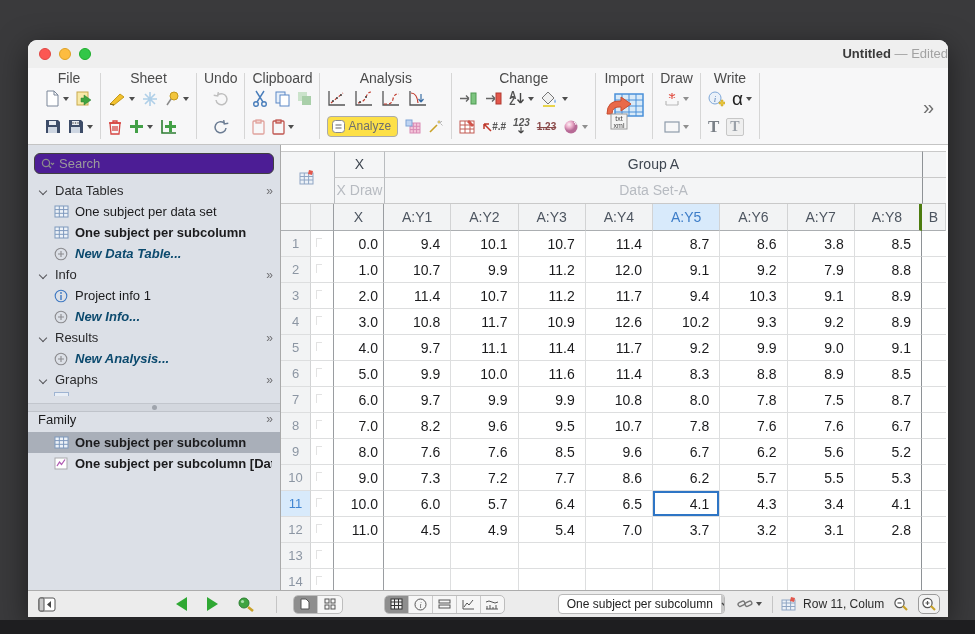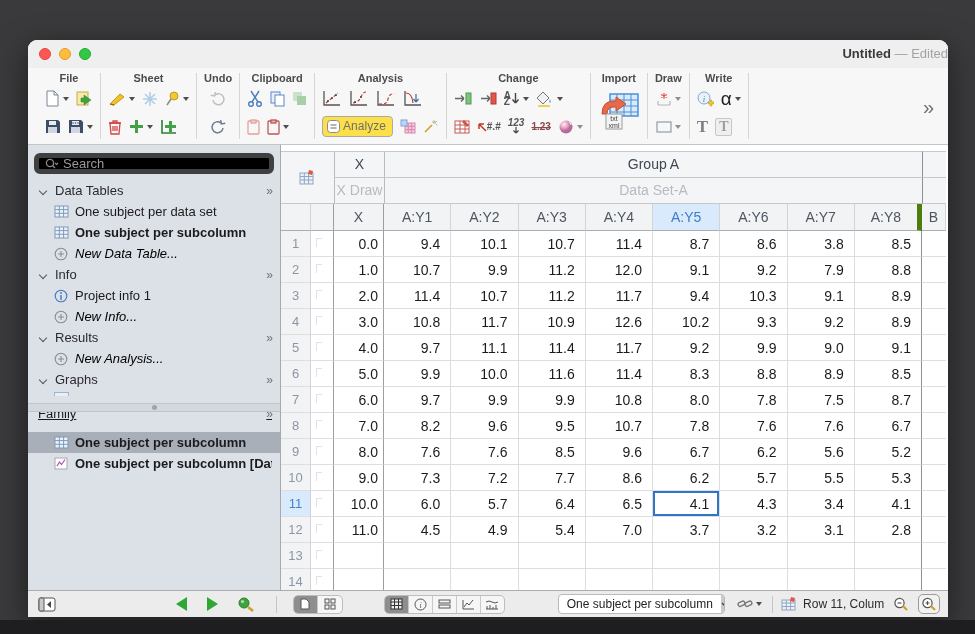--- a/index.html
+++ b/index.html
@@ -16,77 +16,77 @@
   .lights { position:absolute; left:11px; top:8px; display:flex; gap:8px; }
   .light { width:12px; height:12px; border-radius:50%; }
   .light.r{background:#FC5753;border:1px solid #DF4744;} .light.y{background:#FDBC40;border:1px solid #DEA123;} .light.g{background:#33C748;border:1px solid #1DAD2B;}
   .title { position:absolute; left:0; right:0; top:6px; text-align:right; font-size:13px; }
   .title .t-main { font-weight:bold; color:#3A3A3A; }
   .title .t-edit { color:#A2A2A2; }
 
   
   .toolbar { height:77px; background:#F7F7F8; border-bottom:1px solid #C4C4C4; display:flex; align-items:stretch; padding-left:10px; flex:0 0 auto; position:relative; }
   .tgroup { display:flex; flex-direction:column; align-items:center; padding:3px 7px 2px; }
-  .tg-label { font-size:11px; color:#4B4B4B; height:15px; line-height:15px;font-weight:bold; }
+  .tg-label { font-size:14px; color:#4B4B4B; height:15px; line-height:15px; }
   .tg-rows { display:flex; flex-direction:column; gap:3px; }
   .tg-row { display:flex; align-items:center; gap:7px; height:25px; }
   .tsep { width:1px; background:#D6D6D6; margin:5px 0; flex:0 0 aupx; }
   .ti { display:inline-flex; align-items:center; justify-content:center; height:22px; }
   .caret { width:0; height:0; border-left:3.5px solid transparent; border-right:3.5px solid transparent; border-top:4px solid #4E4E4E; margin-left:3px; display:inline-block; }
   .caret.lite { border-top-color:#8F8F8F; }
   .analyze-btn { display:inline-flex; align-items:center; gap:3px; border:1px solid #ABABAB; background:#fde047; border-radius:4px; font-size:12px; color:#6E6E6E; padding:2px 6px 3px 4px; }
   .alpha-glyph { font-size:19px; color:#222; line-height:18px; }
   .t-glyph { font-size:17px; color:#7A8087; font-weight:bold; font-family:"Liberation Serif",serif; }
   .t-boxed { border:1px solid #C7C7C7; background:#EFEFEF; padding:0 3px; border-radius:2px; }
   .num-glyph { font-size:10px; font-weight:bold; color:#555; }
   .strike { text-decoration:line-through; color:#8A4A4A; }
   .overflow-chev { position:absolute; right:14px; top:28px; font-size:20px; color:#6E6E6E; }
 
   
   .main { flex:1 1 auto; display:flex; min-height:0; }
 
   
   .sidebar { width:253px; flex:0 0 253px; background:#DCE0E7; border-right:1px solid #A9A9A9; position:relative; overflow:hidden; font-size:13px; color:#1B1B1D; }
-  .searchbox { margin:8px 6px 6px; height:21px; background:#000000; border:5px solid #404040; border-radius:6px; display:flex; align-items:center; padding:0 6px; gap:4px;text-align:right; }
+  .searchbox { margin:8px 6px 6px; height:21px; background:#4c1d95; border:1px solid #404040; border-radius:6px; display:flex; align-items:center; padding:0 6px; gap:4px;text-align:right; }
   .searchbox .ph { color:#9B9B9B; font-size:13px; }
   .sb-row { height:21px; display:flex; align-items:center; padding:0 8px 0 12px; }
   .sb-header { font-size:13px; color:#2A2A2C; }
   .sb-header .more, .family-header .more { margin-left:auto; color:#6F6F72; font-size:12px; letter-spacing:-1px; }
   .chev { width:8px; height:8px; margin-right:7px; position:relative; }
   .chev::before { content:""; position:absolute; left:0; top:1px; width:5px; height:5px; border-right:1.5px solid #55555A; border-bottom:1.5px solid #55555A; transform:rotate(45deg); }
   .sb-item { padding-left:26px; gap:6px; }
   .sb-item .lbl { white-space:nowrap; overflow:hidden; }
   .sb-item.bold .lbl { font-weight:bold; }
-  .sb-item.new .lbl { font-style:italic; color:#000000; }
+  .sb-item.new .lbl { font-style:italic; color:#0c4a6e;font-weight:bold; }
   .sb-item.selected { background:#A9AFB9; }
   .sicon { width:15px; height:13px; flex:0 0 auto; display:inline-flex; }
   .splitter { height:9px; background:#D3D7DE; border-top:1px solid #C2C6CD; border-bottom:1px solid #BFC3CA; position:relative; margin-top:4px; }
   .splitter .dot { position:absolute; left:50%; top:50%; width:5px; height:5px; margin:-2.5px; border-radius:50%; background:#9FA4AC; }
   .clip-icon { position:absolute; left:26px; width:15px; height:4px; border:1px solid #9FB4D2; border-bottom:none; background:#E8EEF6; }
-  .family-header { height:20px; display:flex; align-items:flex-end; padding:0 8px 11px 10px;text-decoration:underline; }
+  .family-header { height:20px; display:flex; align-items:flex-start; padding:0 8px 4px 10px; }
 
   
   .tablewrap { flex:1 1 auto; background:#FFF; position:relative; overflow:hidden; }
   .grid { position:absolute; left:0; top:6px; width:665px; }
   .hrowtop { display:flex; }
   .corner { width:53px; height:53px; border-top:1px solid #C9C9C9; border-bottom:1px solid #C9C9C9; background:#F4F5F6; display:flex; align-items:center; justify-content:center; }
   .htwo { flex:1; display:flex; flex-direction:column; }
   .hrow { display:flex; height:26.5px; }
   .hcell { border-left:1px solid #B9BCBF; border-bottom:1px solid #C9C9C9; display:flex; align-items:center; justify-content:center; font-size:14px; color:#3E4650; background:#F4F5F6; }
   .hrow.first .hcell { border-top:1px solid #C9C9C9; }
   .hcell.xw { width:50px; }
   .hcell.grow { flex:1; }
   .hcell.bcol { width:24px; border-left:1px solid #8E9296; }
   .hcell .ph { color:#B7BBC1; }
   .hrow3 { display:flex; height:27px; }
   .h3 { background:#F2F3F4; border-bottom:1px solid #ABAEB1; border-right:1px solid #D2D3D4; display:flex; align-items:center; justify-content:center; font-size:14px; color:#4D5560; }
   .h3.hl { background:#D8EAFB; color:#3D7DC8; }
   .w-rn { width:30px; } .w-nar { width:23px; } .w-x { width:50px; } .w-d { width:67.25px; } .w-b { width:24px; }
   .h3.w-nar { border-right:1px solid #9A9DA1; } .h3.w-x { border-right:1px solid #9A9DA1; }
-  .h3.last-d { border-right:5px solid #4d7c0f; }
+  .h3.last-d { border-right:3px solid #4d7c0f; }
   .drow { display:flex; height:26px; }
   .cell { border-bottom:1px solid #DDDEDF; border-right:1px solid #DDDEDF; font-size:14px; color:#1B1B1D; display:flex; align-items:center; }
   .cell.rn { background:#F2F3F4; color:#8C96A3; font-size:13px; justify-content:center; border-right:1px solid #D2D3D4; }
   .cell.rn.sel { background:#D8EAFB; color:#4186D2; }
   .cell.nar { border-right:1px solid #9A9DA1; position:relative; }
   .cell.nar::after { content:""; position:absolute; left:5px; top:7px; width:5px; height:8px; border-left:1px solid #E2E2E2; border-top:1px solid #E2E2E2; }
   .cell.xc { justify-content:flex-end; padding-right:5px; border-right:1px solid #9A9DA1; }
   .cell.dc { justify-content:flex-end; padding-right:10px; }
   .cell.dc.selcell { box-shadow:inset 0 0 0 2px #2E75C5; }
   .cell.last-d { border-right:1px solid #8E9296; }

